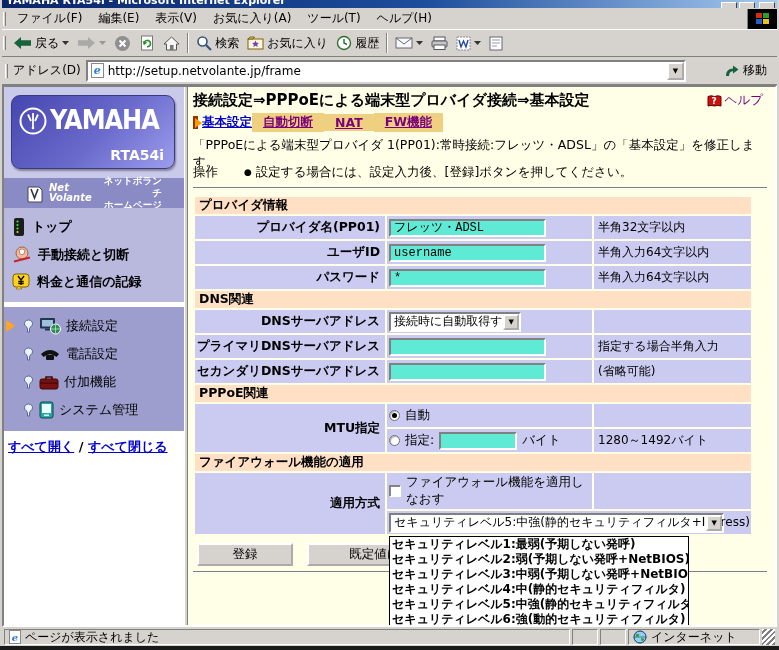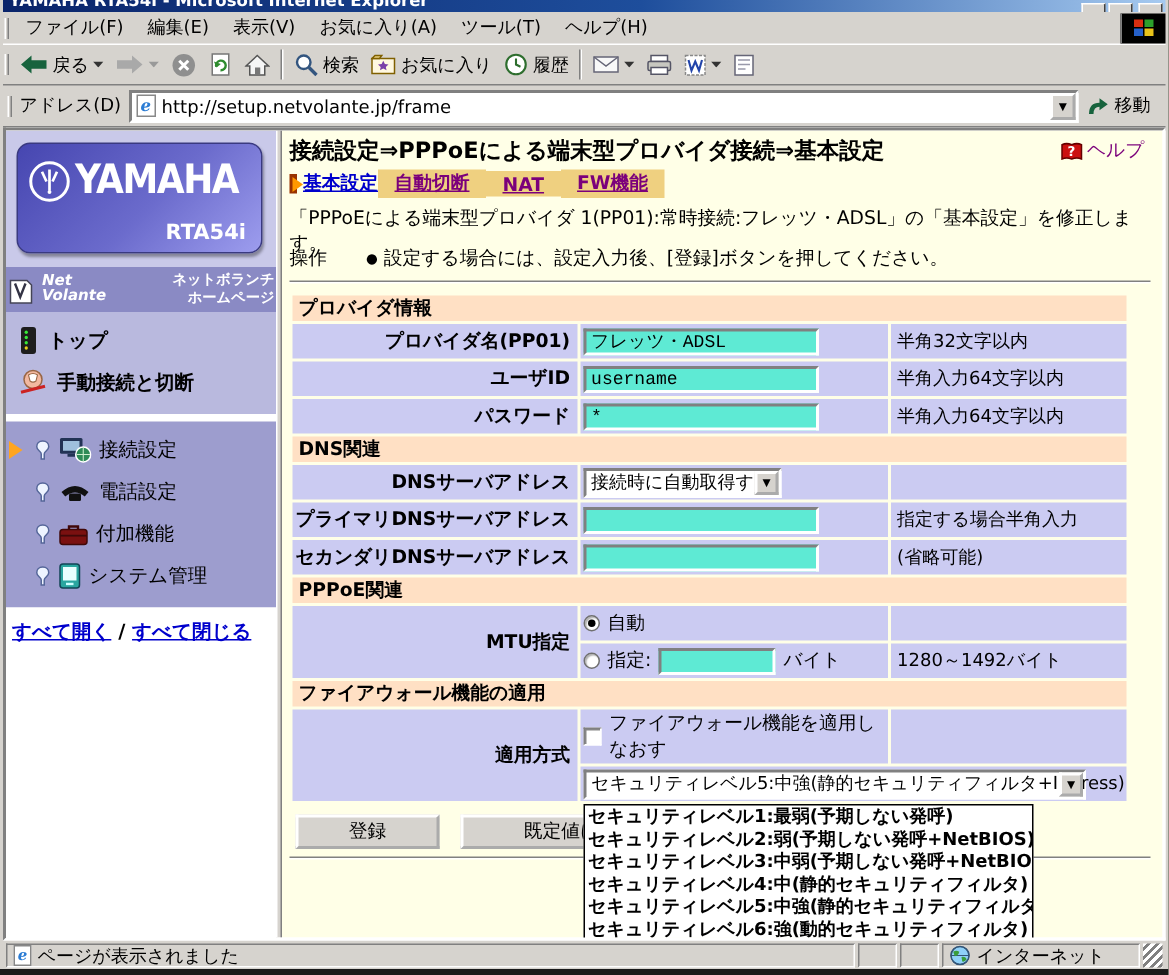--- a/index.html
+++ b/index.html
@@ -32,35 +32,35 @@
   
   .addressbar { height:28px; display:flex; align-items:center; flex:none; padding:2px 2px; border-bottom:1px solid #808080; }
   .addr-label { font-size:12px; padding:0 5px 0 2px; white-space:nowrap; }
   .addr-field { flex:1; height:22px; background:#fff; border:2px solid; border-color:#808080 #fff #fff #808080;
     display:flex; align-items:center; padding-left:3px; }
   .page-icon { width:13px; height:15px; background:#fff; border:1px solid #888; position:relative; flex:none;
     display:flex; align-items:center; justify-content:center; }
   .page-icon span { color:#2B7CD4; font:bold italic 11px "DejaVu Serif",serif; }
   .addr-input { flex:1; border:none; outline:none; font-size:12px; padding:0 4px; font-family:inherit; height:16px; }
   .addr-drop { width:17px; height:18px; background:#D6D3CE; border:2px outset #fff; display:flex; align-items:center; justify-content:center; font-size:7px; flex:none; }
-  .gobox { display:flex; align-items:center; gap:4px; padding:0 8px 0 6px; font-size:12px; }
+  .gobox { display:flex; align-items:center; gap:4px; padding:0 8px 0 6px; font-size:12px;margin-left:33px; }
 
   
   .content { flex:1; display:flex; border:2px solid; border-color:#808080 #fff #fff #808080; overflow:hidden; background:#fff; }
   .vdivider { width:4px; background:#D6D3CE; border-left:1px solid #fff; border-right:1px solid #808080; flex:none; }
 
   
   .sidebar { width:180px; flex:none; display:flex; flex-direction:column; background:#fff; overflow:hidden; }
   .sb-logo-area { background:#C9C9E9; padding:8px 9px 9px 7px; }
   .yamaha-box { height:74px; border-radius:9px; border:1px solid #3A3A80;
     background:linear-gradient(135deg,#4646B0 0%,#6B6BCC 55%,#9D9DEE 100%);
     position:relative; display:flex; align-items:flex-start; padding:10px 4px 0 6px; box-shadow:1px 2px 2px rgba(0,0,0,.35); }
   .yamaha-text { color:#fff; font-weight:bold; font-size:24px; letter-spacing:-1px; transform:scaleY(1.12); line-height:1; margin-top:2px; }
   .yamaha-model { position:absolute; right:10px; bottom:5px; color:#fff; font-weight:bold; font-size:14px; }
-  .sb-nv { height:30px; background:#8A8AC4; display:flex; align-items:center; padding:2px 1px; gap:5px;justify-content:space-between; }
+  .sb-nv { height:30px; background:#8A8AC4; display:flex; align-items:center; padding:2px 22px; gap:5px;justify-content:space-between; }
   .nv-name { color:#fff; font-style:italic; font-weight:bold; font-size:10px; line-height:1; }
   .nv-sub { margin-left:auto; text-align:right; color:#fff; font-weight:bold; font-size:9.5px; line-height:1.25; }
   .sb-top { background:#B9B9DE; padding:5px 0 7px; }
   .sb-row { display:flex; align-items:center; gap:6px; padding:4px 4px 4px 8px; font-weight:bold; font-size:13px; color:#000; }
   .sb-gap { height:5px; background:#fff; }
   .sb-menu { background:#9D9DCE; padding:5px 0 7px; }
   .sb-mrow { display:flex; align-items:center; gap:5px; padding:5px 2px 5px 2px; font-weight:normal; font-size:13px; color:#000; position:relative; }
   .arrow-slot { width:12px; flex:none; display:flex; align-items:center; }
   .active-arrow { width:0; height:0; border-left:9px solid #FFA520; border-top:6px solid transparent; border-bottom:6px solid transparent; }
   .sb-links { background:#fff; padding:7px 4px; font-size:13px; font-weight:bold; }
@@ -308,20 +308,28 @@
           <span>トップ</span>
         </div>
         <div class="sb-row">
           <svg width="20" height="20">
             <circle cx="10" cy="8" r="6" fill="#F2B8A0" stroke="#996644"></circle>
             <path d="M7 5 Q10 3 13 5 L12 9 Q10 10.5 8 9 Z" fill="#fff" stroke="#996644" stroke-width=".7"></path>
             <path d="M2 16.5 L18 12.5" stroke="#CC2222" stroke-width="2.2"></path>
           </svg>
           <span>手動接続と切断</span>
         </div>
+        <div class="sb-row">
+          <svg width="19" height="18">
+            <rect x="1" y="1" width="16" height="13" rx="3" fill="#FFD21E" stroke="#806000"></rect>
+            <path d="M4 16 L7 13 L10 16 Z" fill="#FFD21E" stroke="#806000" stroke-width=".6"></path>
+            <path d="M6 3 L9 7 L12 3 M9 7 L9 12 M6.3 8.5 H11.7 M6.3 10.5 H11.7" stroke="#111" stroke-width="1.4" fill="none"></path>
+          </svg>
+          <span>料金と通信の記録</span>
+        </div>
       </div>
       <div class="sb-gap"></div>
       <div class="sb-menu">
         <div class="sb-mrow">
           <span class="arrow-slot">
               <span class="active-arrow"></span>
             </span>
           <svg width="11" height="14">
               <path d="M5.5 1 C8.2 1 9.5 3 9.5 4.8 C9.5 7.2 6.5 8 6.5 9.6 L6.5 13 L4.5 13 L4.5 9.6 C4.5 8 1.5 7.2 1.5 4.8 C1.5 3 2.8 1 5.5 1 Z" fill="#EEF4FF" stroke="#556699"></path>
             </svg>

